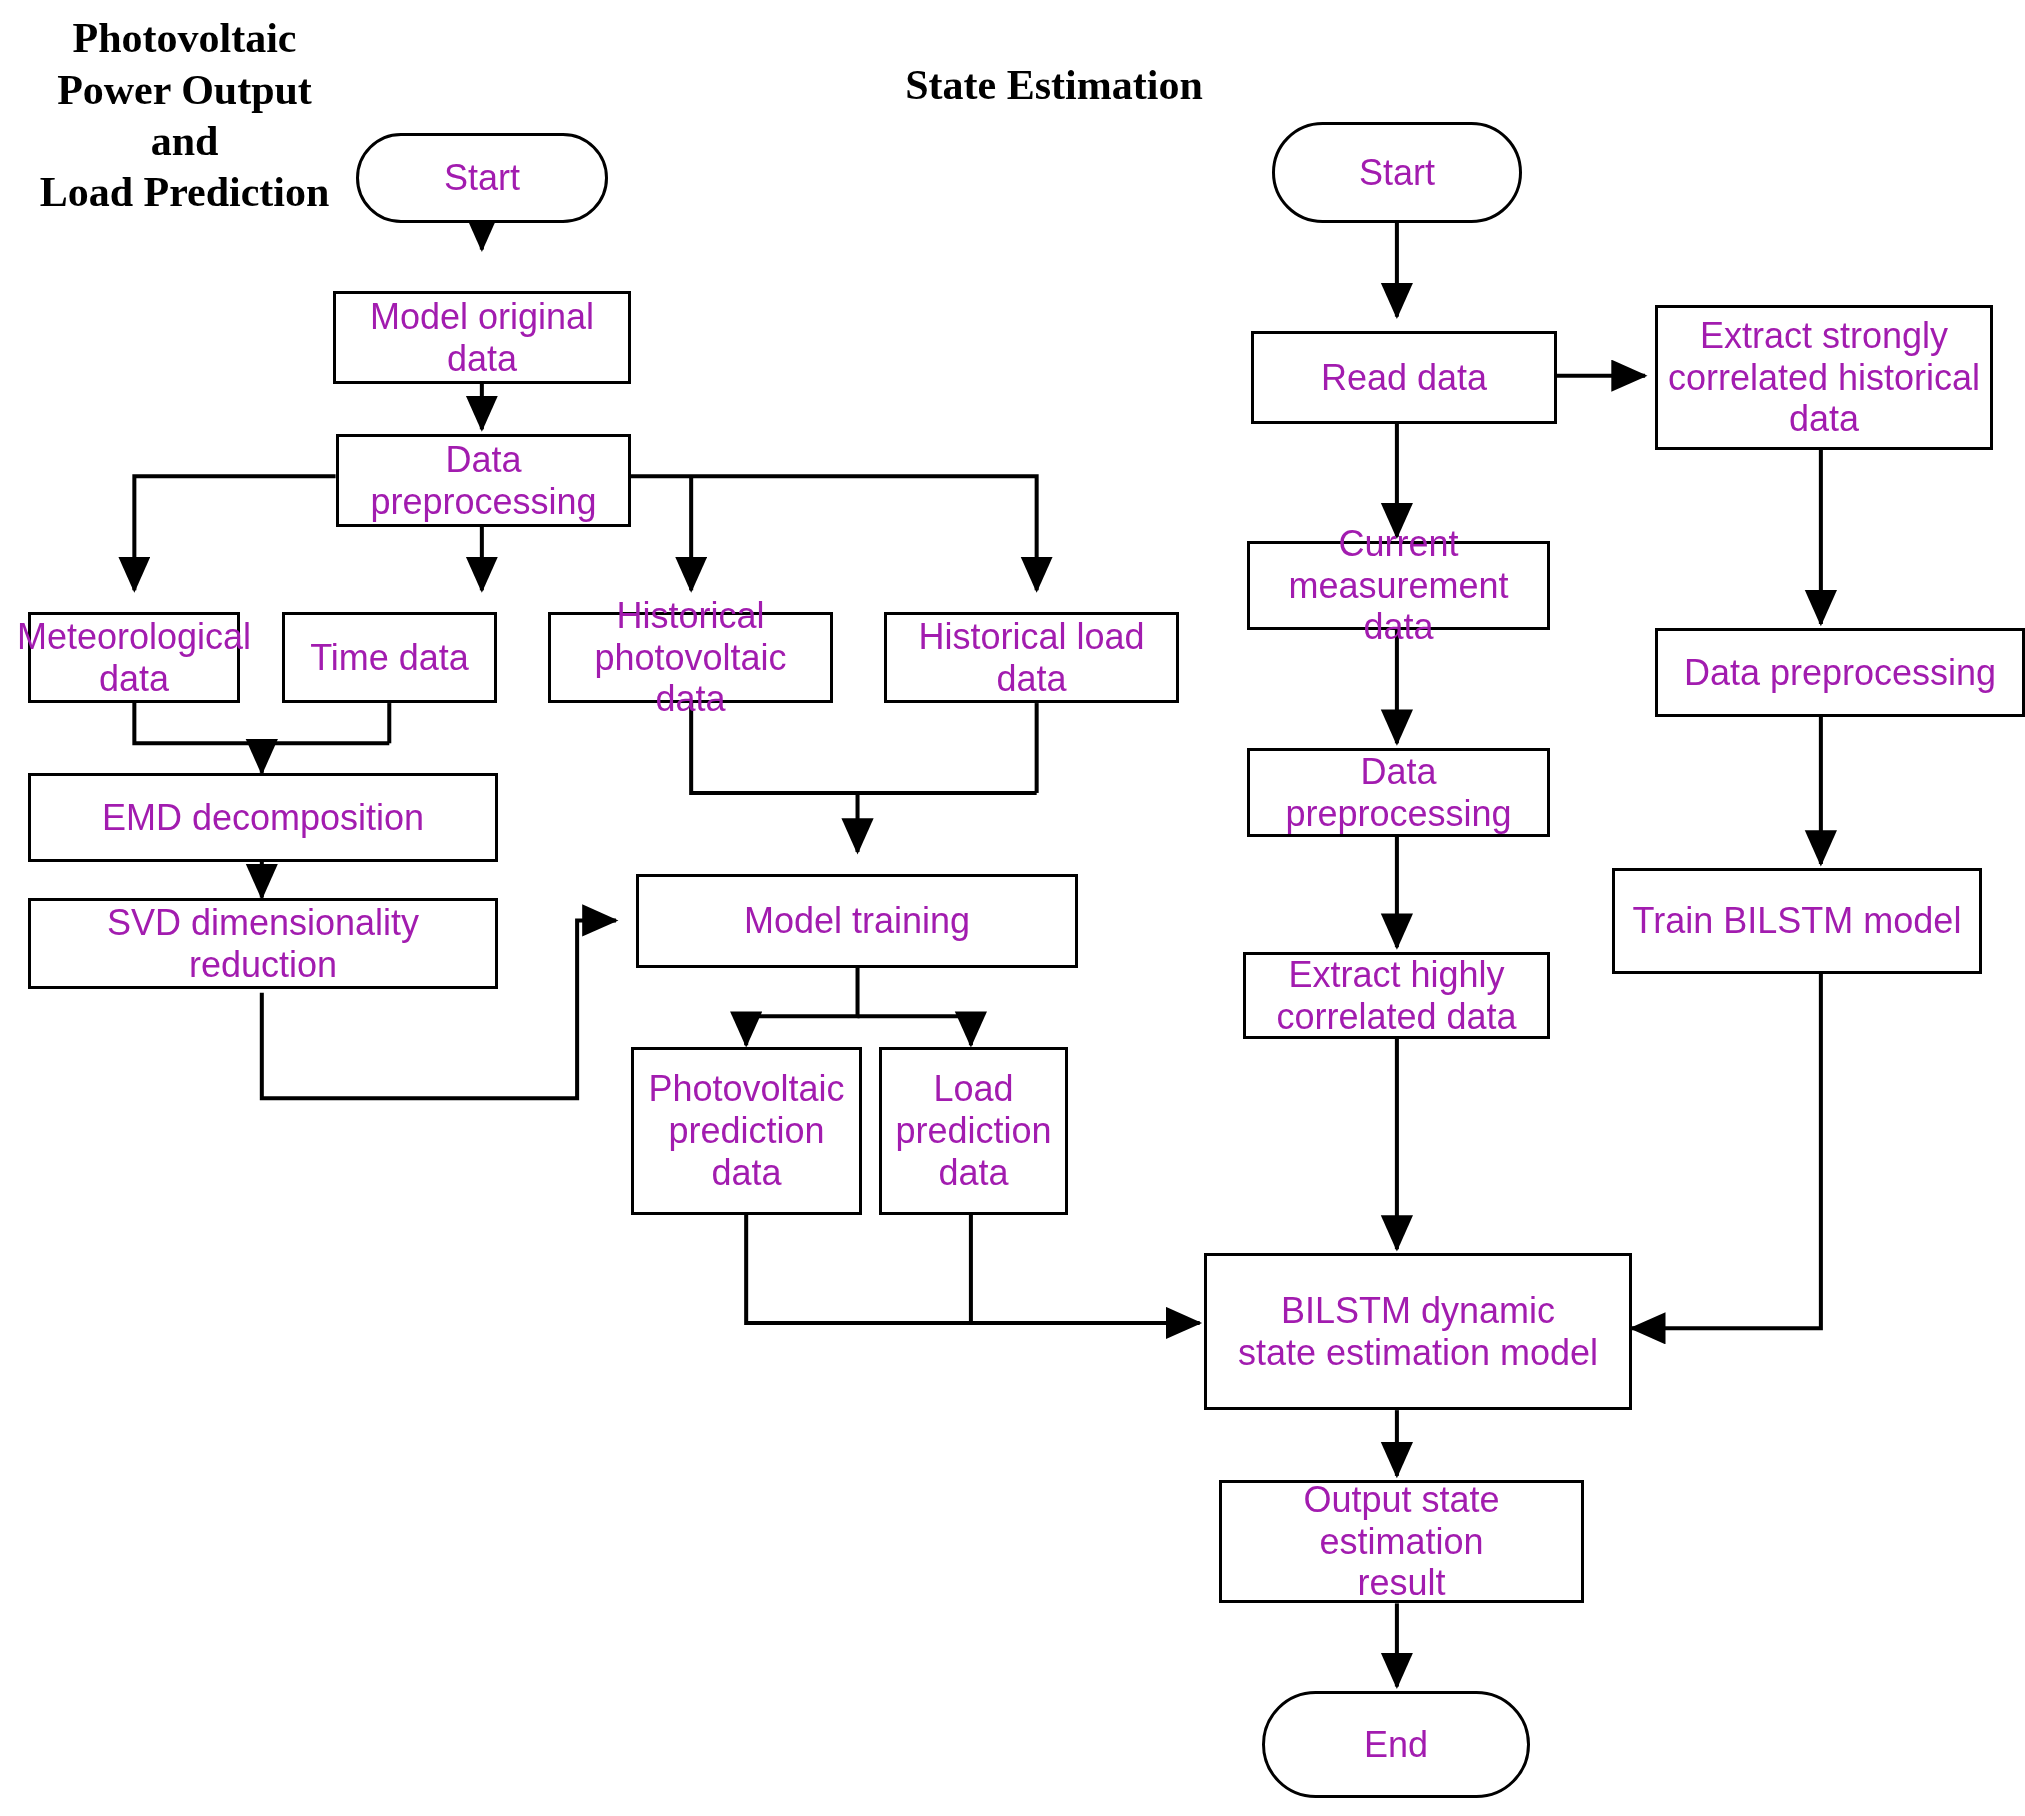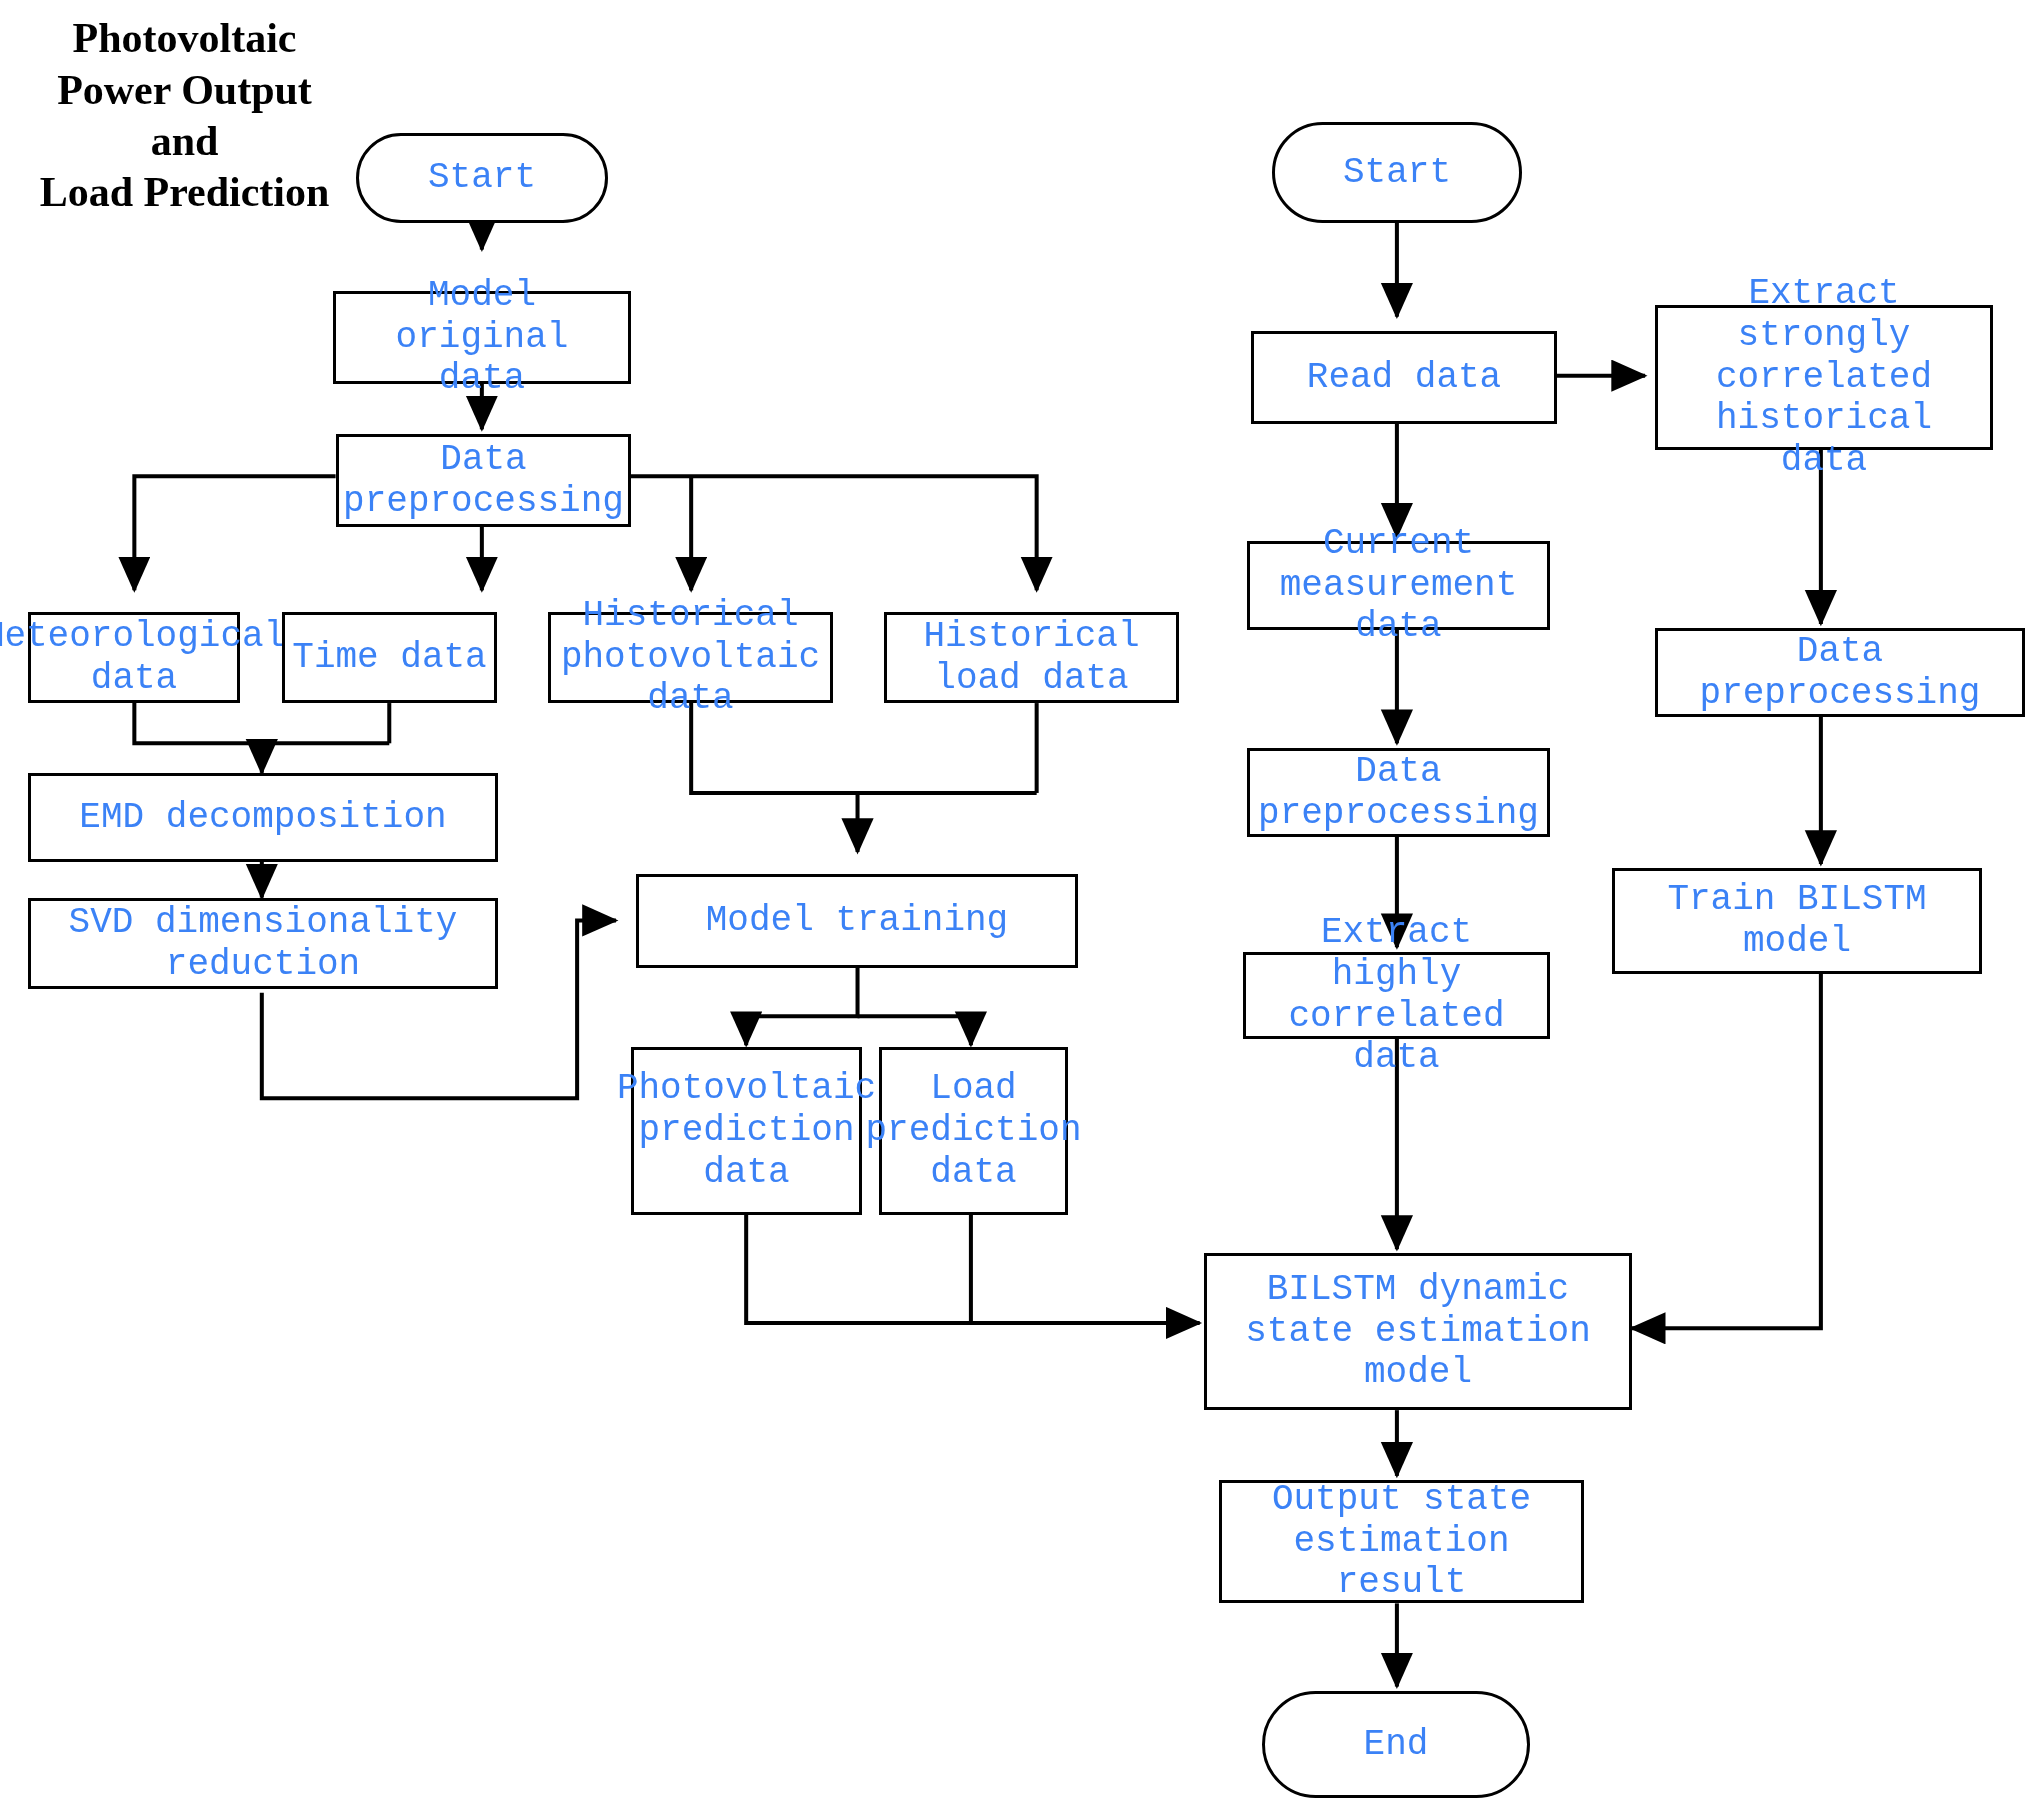--- a/index.html
+++ b/index.html
@@ -27,22 +27,22 @@
   .node {
     position: absolute;
     box-sizing: border-box;
     border: 3.4px solid #000000;
     background: #ffffff;
     display: flex;
     align-items: center;
     justify-content: center;
     text-align: center;
     line-height: 1.16;
-    color: #3b82f6;
-    font-family: Liberation Mono, monospace;
+    color: #a21caf;
+    font-family: Liberation Sans, sans-serif;
     font-size: 36px;
     padding: 0 6.7px;
   }
   .node.terminal {
     border-radius: 6710px;
   }
   .section-title {
     position: absolute;
     font-family: "Liberation Serif", "DejaVu Serif", serif;
     font-weight: bold;
@@ -114,20 +114,21 @@
       <path d="M2082,2102 L2082,2200" marker-end="url(#ah)"></path>
 
       <path d="M2082,2390 L2082,2514" marker-end="url(#ah)"></path>
     </g>
   </svg>
 
   <div class="section-title" style="left:27px; top:13.4px; width:315px;">Photovoltaic
 Power Output and
 Load Prediction</div>
 
+  <div class="section-title" style="left:866px; top:60px; width:376px;">State Estimation</div>
 
   <div class="node terminal" style="left:356px; top:133px; width:252px; height:90px;">Start</div>
 
   <div class="node" style="left:333px; top:291px; width:298px; height:93px;">Model original data</div>
 
   <div class="node" style="left:336px; top:434px; width:295px; height:93px;">Data preprocessing</div>
 
   <div class="node" style="left:28px; top:612px; width:212px; height:91px; white-space:pre-line;">Meteorological
 data</div>
 

